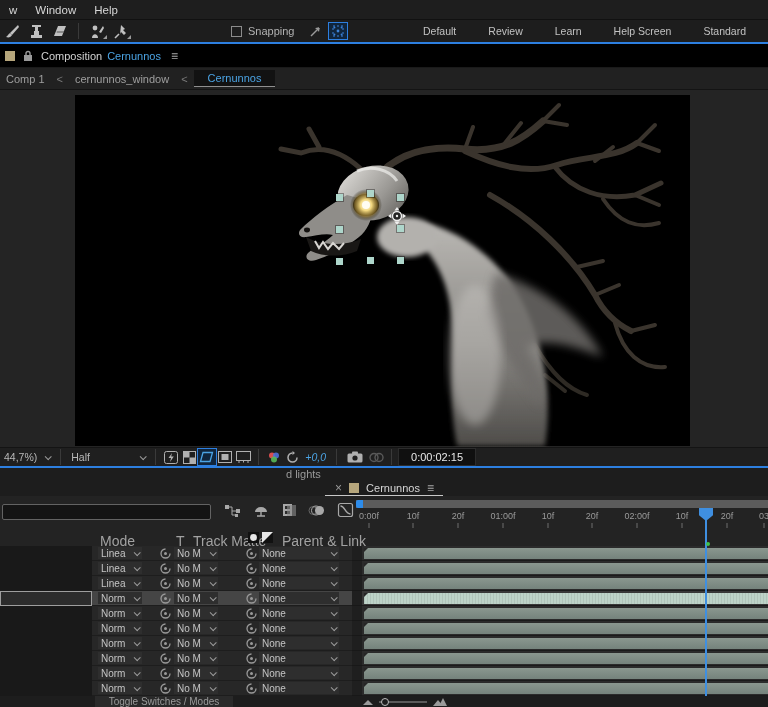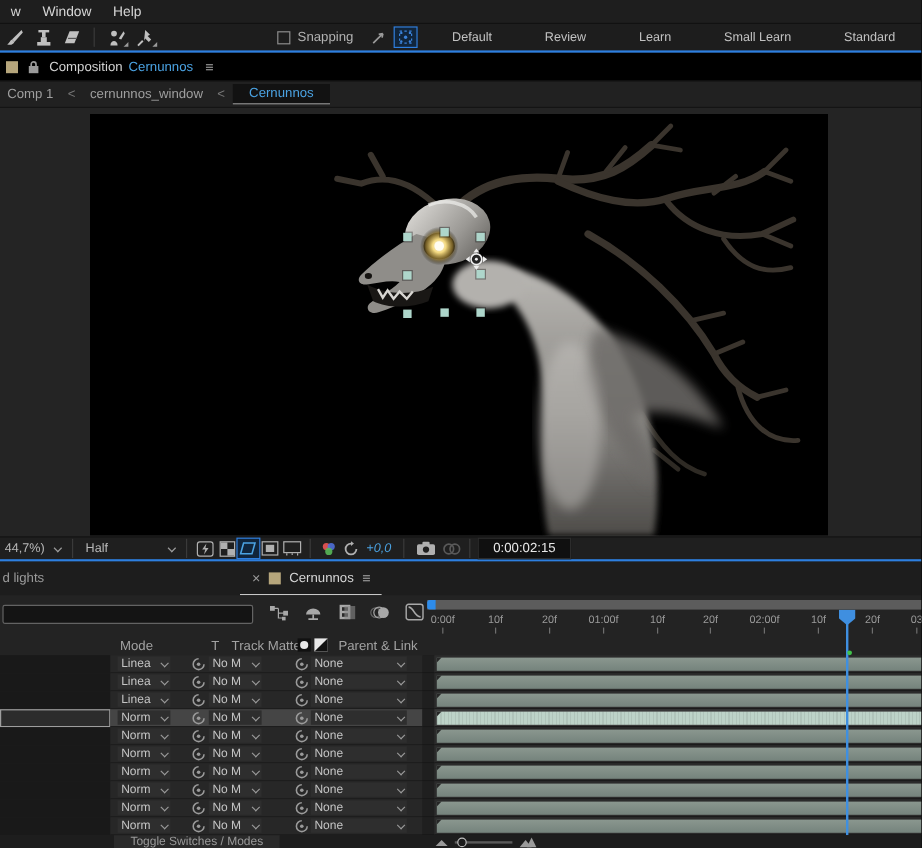--- a/index.html
+++ b/index.html
@@ -14,21 +14,21 @@
   .toolbar{position:absolute;left:0;top:20px;width:768px;height:24px;background:#1d1d1d;border-bottom:2px solid #2d7fe0;display:flex;align-items:center;}
   .tool{width:22px;height:18px;display:flex;align-items:center;justify-content:center;position:relative;margin:0 1px;}
   .tool svg{display:block}
   .flyout:after{content:"";position:absolute;right:1px;bottom:1px;border-left:4px solid transparent;border-bottom:4px solid #9a9a9a;}
   .vsep{width:1px;height:16px;background:#3a3a3a;margin:0 6px;}
   .snapgroup{display:flex;align-items:center;margin-left:98px;}
   .snapbox{width:11px;height:11px;border:1px solid #8c8c8c;background:transparent;margin-right:6px;}
   .snaplabel{font-size:11px;color:#b2b2b2;margin-right:10px;}
   .snapopt{width:18px;height:16px;display:flex;align-items:center;justify-content:center;margin:0 2px;}
   .snapopt.active{background:#10253c;outline:1px solid #2d7fe0;}
-  .workspaces{margin-left:auto;display:flex;align-items:center;gap:12px;padding-right:6px;}
+  .workspaces{margin-left:auto;display:flex;align-items:center;gap:0;padding-right:6px;}
   .workspaces .ws{font-size:10.5px;color:#c2c2c2;padding:4px 16px;cursor:default;}
 
   
   .comp-tabbar{position:absolute;left:0;top:44px;width:768px;height:24px;background:#000000;display:flex;align-items:center;border-bottom:1px solid #1a1a1a;}
   .label-swatch{width:10px;height:10px;background:#b6a67c;margin:0 8px 0 5px;}
   .comp-tabbar .ttl{font-size:11px;color:#d2d2d2;margin-right:5px;}
   .comp-tabbar .cname{font-size:11px;color:#4ba3e3;margin-right:10px;}
   .hamb{font-size:12px;color:#a8a8a8;letter-spacing:-1px;}
 
   
@@ -45,39 +45,39 @@
   
   .vctrl{position:absolute;left:0;top:447px;width:768px;height:21px;background:#1f1f1f;border-top:1px solid #141414;border-bottom:2px solid #2d7fe0;display:flex;align-items:center;font-size:10.5px;color:#b8b8b8;}
   .vc-item{display:flex;align-items:center;gap:4px;padding:0 4px;}
   .chev{width:5px;height:5px;border-right:1px solid #9a9a9a;border-bottom:1px solid #9a9a9a;transform:rotate(45deg) translateY(-1px);display:inline-block;margin-left:4px;}
   .vc-btn{width:18px;height:16px;display:flex;align-items:center;justify-content:center;}
   .vc-btn.active{background:#10253c;outline:1px solid #2d7fe0;}
   .blue-txt{color:#4ba3e3;font-style:italic;}
   .timecode{background:#101010;color:#e8e8e8;font-size:11px;padding:2px 12px;border:1px solid #2c2c2c;}
 
   
-  .tl-tabbar{position:absolute;left:0;top:468px;width:768px;height:28px;background:#1d1d1d;display:flex;align-items:center;font-size:11px;}
+  .tl-tabbar{position:absolute;left:0;top:468px;width:768px;height:28px;background:#1d1d1d;display:flex;align-items:center;font-size:11px;flex-direction:column;}
   .tab-inactive{color:#9a9a9a;padding-left:2px;width:200px;}
   .tab-active{display:flex;align-items:center;gap:7px;border-bottom:1px solid #c8c8c8;height:100%;padding:0 10px 0 10px;}
   .tab-active .x{color:#9a9a9a;font-size:12px;}
   .tab-active .nm{color:#d6d6d6;}
 
   
   .tl{position:absolute;left:0;top:496px;width:768px;height:211px;background:#232323;}
   .searchbox{position:absolute;left:2px;top:8px;width:209px;height:16px;background:#141414;border:1px solid #636363;border-radius:2px;}
   .tl-icons{position:absolute;left:224px;top:6px;display:flex;gap:10px;align-items:center;}
   .tl-icons .ic{width:18px;height:16px;display:flex;align-items:center;justify-content:center;}
 
   .workarea{position:absolute;left:356px;top:4px;width:412px;height:8px;background:#5c5c5c;}
   .workarea .cap{position:absolute;left:0;top:0;width:7px;height:8px;background:#2d8ceb;border-radius:2px 0 0 2px;}
   .ruler{position:absolute;left:356px;top:12px;width:412px;height:22px;}
   .rlabel{position:absolute;top:3px;transform:translateX(-50%);font-size:9px;color:#9a9a9a;white-space:nowrap;}
   .rtick{position:absolute;top:15px;width:1px;height:5px;background:#6e6e6e;transform:translateX(-50%);}
 
-  .tl-header{position:absolute;left:0;top:34px;width:768px;height:16px;font-size:11px;color:#a2a2a2;}
+  .tl-header{position:absolute;left:0;top:34px;width:768px;height:16px;font-size:14px;color:#a2a2a2;}
   .tl-header .h{position:absolute;top:3px;}
   .matte-icons{position:absolute;left:248px;top:2px;display:flex;gap:3px;}
 
   .rows{position:absolute;left:0;top:50px;width:656px;height:150px;}
   .trow{position:absolute;left:0;width:768px;height:15px;display:flex;align-items:center;}
   .cell{background:#2e2e2e;height:12px;display:flex;align-items:center;font-size:10px;color:#c4c4c4;padding:0 3px;justify-content:space-between;}
   .namecell{width:92px;height:15px;background:#191919;border:1px solid transparent;flex:none;}
   .trow.sel .namecell{border:1px solid #9e9e9e;background:#2c2c2c;}
   .ctrlzone{display:flex;align-items:center;height:15px;background:#272727;border-bottom:1px solid #1d1d1d;flex:none;width:260px;padding-left:6px;}
   .trow.sel .ctrlzone{background:#454545;}
@@ -168,21 +168,21 @@
             <circle cx="9.6" cy="2.4" r="1" fill="#3b82d9"></circle>
             <circle cx="2.4" cy="9.6" r="1" fill="#3b82d9"></circle>
             <circle cx="9.6" cy="9.6" r="1" fill="#3b82d9"></circle>
           </svg>
       </div>
     </div>
     <div class="workspaces">
         <div class="ws">Default</div>
         <div class="ws">Review</div>
         <div class="ws">Learn</div>
-        <div class="ws">Small Learn</div>
+        <div class="ws">Help Screen</div>
         <div class="ws">Standard</div>
       </div>
   </div>
 
   <div class="comp-tabbar">
     <div class="label-swatch"></div>
     <svg width="10" height="12" style="margin-right:8px">
         <rect x="1" y="5" width="8" height="6" fill="#9a9a9a"></rect>
         <path d="M3 5 V3.5 A2 2 0 0 1 7 3.5 V5" fill="none" stroke="#9a9a9a" stroke-width="1.4"></path>
       </svg>

